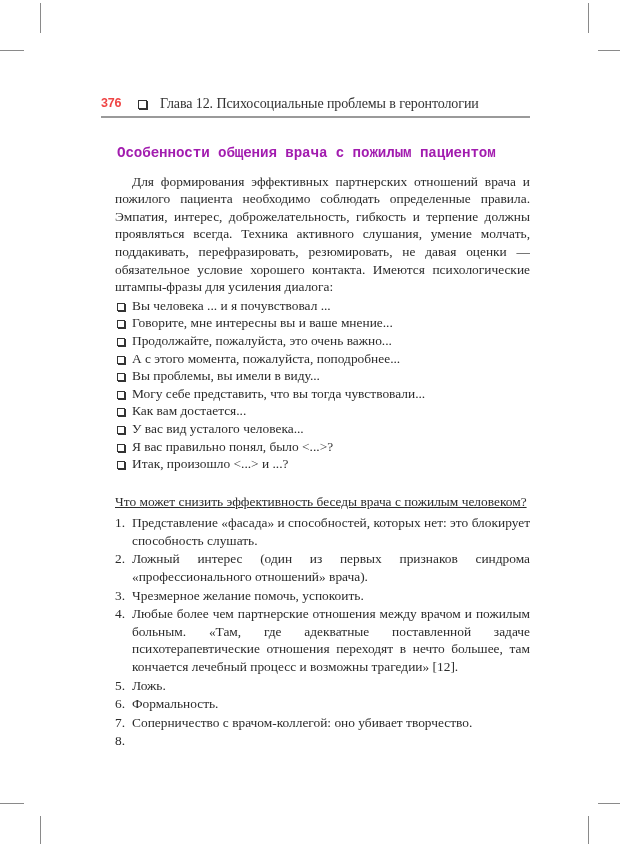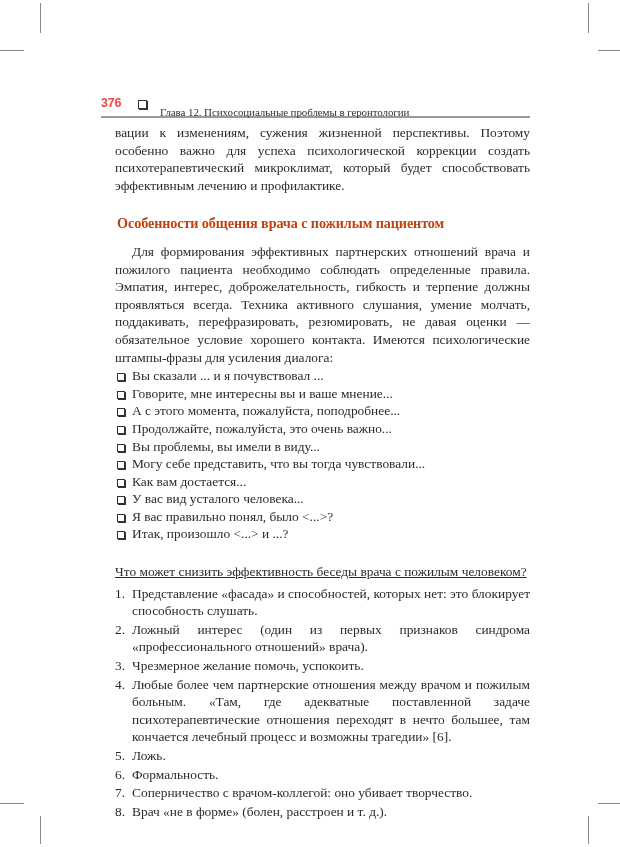--- a/index.html
+++ b/index.html
@@ -19,33 +19,33 @@
   .page-num {
     position: absolute; left: 0; top: 0;
     font-family: "Liberation Sans", "DejaVu Sans", sans-serif;
     font-weight: bold; font-size: 12.5px; color: #ef4444; letter-spacing: -0.2px; text-align: center;
   }
   .head-box {
     position: absolute; left: 37px; top: 4px; width: 7px; height: 7px;
     border: 1px solid #333; box-shadow: 1px 1px 0 #333;
   }
   .chapter-title {
-    position: absolute; left: 59px; top: 10px;
-    font-size: 11px; color: #333; letter-spacing: -0.1px;
+    position: absolute; left: 59px; top: 0;
+    font-size: 14px; color: #333; letter-spacing: -0.1px;
   }
 
   .content {
     position: absolute; left: 115px; top: 124px; width: 415px;
     font-size: 13.4px; line-height: 17.6px; text-align: justify;
   }
   .para { margin: 0; }
   .para.indent { text-indent: 17px; }
   .heading {
-    font-family: Liberation Serif, serif;
-    font-weight: bold; font-size: 14.2px; color: #c2410c;
+    font-family: Liberation Mono, monospace;
+    font-weight: bold; font-size: 14.2px; color: #a21caf;
     margin: 21px 0 10px 2px; letter-spacing: -0.1px;
   }
   .bullets { list-style: none; margin: 1px 0 0 0; padding: 0; }
   .bullets li { position: relative; padding-left: 17px; margin: 0; }
   .bullets li .box {
     position: absolute; left: 2px; top: 6px; width: 6px; height: 6px;
     border: 1px solid #333; box-shadow: 1px 1px 0 #333;
   }
   .numbered { list-style: none; margin: 4px 0 0 0; padding: 0; }
   .numbered li { position: relative; padding-left: 17px; margin: 0 0 1px 0; text-align: justify; }
@@ -63,45 +63,44 @@
 <div class="crop h" style="left:598px; top:803px; width:22px;"></div>
 <div class="crop v" style="left:588px; top:816px; height:28px;"></div>
 
 <div class="running-head">
   <span class="page-num">376</span>
   <span class="head-box"></span>
   <span class="chapter-title">Глава 12. Психосоциальные проблемы в геронтологии</span>
 </div>
 
 <div class="content">
-  <p class="para">вации к изменениям, сужения жизненной перспективы. Поэтому особенно важно для успеха психологической коррекции создать психотерапевтический микроклимат, который будет способствовать эффективным лечению и профилактике.</p>
 
   <div class="heading">Особенности общения врача с пожилым пациентом</div>
 
   <p class="para indent">Для формирования эффективных партнерских отношений врача и пожилого пациента необходимо соблюдать определенные правила. Эмпатия, интерес, доброжелательность, гибкость и терпение должны проявляться всегда. Техника активного слушания, умение молчать, поддакивать, перефразировать, резюмировать, не давая оценки — обязательное условие хорошего контакта. Имеются психологические штампы-фразы для усиления диалога:</p>
 
   <ul class="bullets">
-    <li><span class="box"></span><span>Вы сказали ... и я почувствовал ...</span></li>
+    <li><span class="box"></span><span>Вы человека ... и я почувствовал ...</span></li>
     <li><span class="box"></span><span>Говорите, мне интересны вы и ваше мнение...</span></li>
+    <li><span class="box"></span><span>Продолжайте, пожалуйста, это очень важно...</span></li>
     <li><span class="box"></span><span>А с этого момента, пожалуйста, поподробнее...</span></li>
-    <li><span class="box"></span><span>Продолжайте, пожалуйста, это очень важно...</span></li>
     <li><span class="box"></span><span>Вы проблемы, вы имели в виду...</span></li>
     <li><span class="box"></span><span>Могу себе представить, что вы тогда чувствовали...</span></li>
     <li><span class="box"></span></li>
     <li><span class="box"></span><span>Как вам достается...</span></li>
     <li><span class="box"></span><span>У вас вид усталого человека...</span></li>
     <li><span class="box"></span><span>Я вас правильно понял, было &lt;...&gt;?</span></li>
     <li><span class="box"></span><span>Итак, произошло &lt;...&gt; и ...?</span></li>
   </ul>
 
   <p class="para" style="margin-top:20px;text-decoration:underline;">Что может снизить эффективность беседы врача с пожилым человеком?</p>
 
   <ol class="numbered">
     <li><span class="num">1.</span><span>Представление «фасада» и способностей, которых нет: это блокирует способность слушать.</span></li>
     <li><span class="num">2.</span><span>Ложный интерес (один из первых признаков синдрома «профессионального отношений» врача).</span></li>
     <li><span class="num">3.</span><span>Чрезмерное желание помочь, успокоить.</span></li>
-    <li><span class="num">4.</span><span>Любые более чем партнерские отношения между врачом и пожилым больным. «Там, где адекватные поставленной задаче психотерапевтические отношения переходят в нечто большее, там кончается лечебный процесс и возможны трагедии» [6].</span></li>
+    <li><span class="num">4.</span><span>Любые более чем партнерские отношения между врачом и пожилым больным. «Там, где адекватные поставленной задаче психотерапевтические отношения переходят в нечто большее, там кончается лечебный процесс и возможны трагедии» [12].</span></li>
     <li><span class="num">5.</span><span>Ложь.</span></li>
     <li><span class="num">6.</span><span>Формальность.</span></li>
     <li><span class="num">7.</span><span>Соперничество с врачом-коллегой: оно убивает творчество.</span></li>
-    <li><span class="num">8.</span><span>Врач «не в форме» (болен, расстроен и т. д.).</span></li>
+    <li><span class="num">8.</span></li>
   </ol>
 </div>
 
 </body></html>

